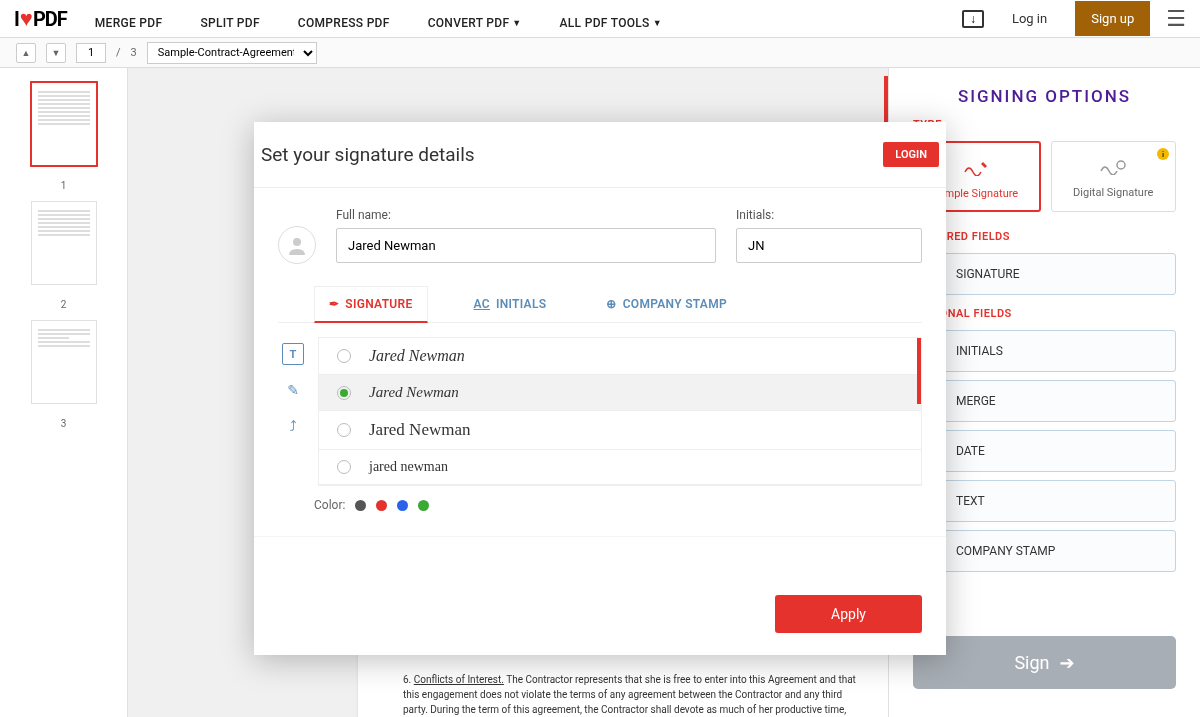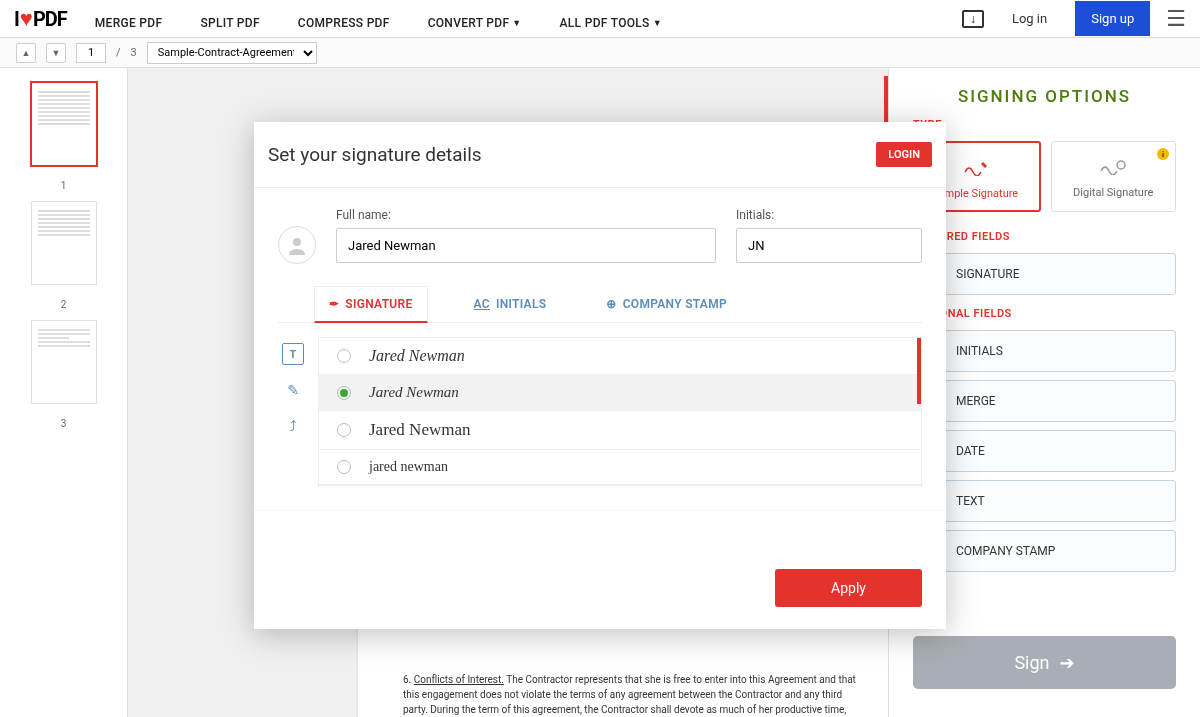--- a/index.html
+++ b/index.html
@@ -7,55 +7,55 @@
 .header { height:38px; background:#fff; border-bottom:1px solid #ddd; display:flex; align-items:center; padding:0 14px; justify-content:space-between; }
 .header-left { display:flex; align-items:center; gap:28px; }
 .logo { font-size:20px; font-weight:bold; letter-spacing:-1px; display:flex; align-items:center; }
 .logo .heart { color:#e5322d; font-size:22px; margin:0 1px; }
 .nav-items { display:flex; gap:38px; }
 .nav-item { font-size:12px; color:#222; font-weight:500; letter-spacing:0.3px; cursor:pointer; display:flex; align-items:center; gap:3px;margin-top:8px; }
 .header-right { display:flex; align-items:center; gap:16px; }
 .dl-icon { width:22px; height:18px; border:2px solid #333; border-radius:2px; position:relative; display:flex; align-items:center; justify-content:center; }
 .dl-icon::after { content:"↓"; font-size:12px; font-weight:bold; }
 .login-btn { font-size:13px; color:#333; cursor:pointer; padding:8px 12px; }
-.signup-btn { background:#1d4ed8; color:#fff; font-size:13px; padding:10px 16px; cursor:pointer; }
+.signup-btn { background:#a16207; color:#fff; font-size:13px; padding:10px 16px; cursor:pointer; }
 .hamburger { font-size:22px; cursor:pointer; color:#555; }
 .subheader { height:30px; background:#fafafa; border-bottom:1px solid #ddd; display:flex; align-items:center; padding:0 16px; gap:10px; font-size:11px; color:#666; }
 .sub-btn { width:20px; height:20px; border:1px solid #ccc; background:#fff; border-radius:2px; display:flex; align-items:center; justify-content:center; cursor:pointer; font-size:9px; }
 .page-input { width:30px; height:20px; border:1px solid #ccc; text-align:center; font-size:11px; }
 .template-select { height:22px; border:1px solid #ccc; font-size:11px; padding:0 6px; width:170px; background:#fff; }
 .main { display:flex; height:649px; }
 .thumbs { width:128px; background:#fff; border-right:1px solid #e0e0e0; padding:14px 0; display:flex; flex-direction:column; align-items:center; gap:10px; }
 .thumb { width:66px; height:84px; background:#fff; border:1px solid #e0e0e0; padding:8px 6px; cursor:pointer; }
 .thumb.active { border:1px solid #e5322d; box-shadow:0 0 0 1px #e5322d; }
 .thumb-lines { display:flex; flex-direction:column; gap:2px; }
 .tline { height:2px; background:#ddd; }
 .thumb-num { font-size:10px; color:#666; margin-top:4px; }
 .doc-area { flex:1; background:#f0f0f0; position:relative; overflow:hidden; }
 .doc-page { position:absolute; left:230px; top:78px; width:555px; background:#fff; height:800px; box-shadow:0 1px 3px rgba(0,0,0,0.1); padding:40px 45px; font-size:10px; color:#333; line-height:1.5; }
 .scroll-ind { position:absolute; right:0; top:8px; width:4px; height:160px; background:#e5322d; }
 .add-badge { position:absolute; right:-16px; top:84px; width:30px; height:30px; background:#e5322d; border-radius:50%; display:flex; align-items:center; justify-content:center; color:#fff; font-size:18px; cursor:pointer; }
 .add-count { position:absolute; top:-6px; left:-6px; width:16px; height:16px; background:#333; color:#fff; border-radius:50%; font-size:10px; display:flex; align-items:center; justify-content:center; }
 .sidebar { width:312px; background:#fff; border-left:1px solid #e0e0e0; padding:18px 24px; position:relative; }
-.sb-title { font-size:17px; font-weight:500; letter-spacing:2px; text-align:center; color:#4d7c0f; }
+.sb-title { font-size:17px; font-weight:500; letter-spacing:2px; text-align:center; color:#4c1d95; }
 .sb-label { font-size:11px; font-weight:600; letter-spacing:0.5px; color:#e5322d; margin:12px 0 10px; }
 .type-row { display:flex; gap:10px; margin-bottom:18px; }
 .type-card { flex:1; border:1px solid #ddd; border-radius:3px; padding:14px 8px 10px; text-align:center; cursor:pointer; position:relative; }
 .type-card.active { border:2px solid #e5322d; }
 .type-card .ico { height:22px; display:flex; align-items:center; justify-content:center; margin-bottom:8px; }
 .type-card .tc-label { font-size:11px; color:#666; }
 .type-card.active .tc-label { color:#e5322d; }
 .info-dot { position:absolute; top:6px; right:6px; width:12px; height:12px; background:#f5b800; border-radius:50%; font-size:8px; display:flex; align-items:center; justify-content:center; color:#333; font-weight:bold; }
 .field-item { border:1px solid #c1d4e3; border-radius:3px; padding:10px 12px; margin-bottom:8px; display:flex; align-items:center; gap:10px; font-size:12px; color:#333; cursor:pointer; background:#fafcfe; }
 .field-ico { width:20px; height:20px; background:#2a5f8f; border-radius:2px; display:flex; align-items:center; justify-content:center; color:#fff; font-size:10px; }
 .sign-btn-container { position:absolute; bottom:28px; left:24px; right:24px; }
 .sign-btn { width:100%; background:#a8aeb5; color:#fff; border:none; padding:16px; font-size:18px; border-radius:5px; cursor:pointer; display:flex; align-items:center; justify-content:center; gap:10px; }
 .modal-overlay { position:absolute; inset:38px 0 0 0; background:rgba(0,0,0,0.0); display:flex; align-items:flex-start; justify-content:center; }
 .modal { margin-top:84px; width:692px; background:#fff; box-shadow:0 5px 30px rgba(0,0,0,0.25); }
-.modal-header { padding:20px 14px; border-bottom:1px solid #eee; display:flex; justify-content:space-between; align-items:center; }
+.modal-header { padding:20px 7px; border-bottom:1px solid #eee; display:flex; justify-content:space-between; align-items:center; }
 .modal-title { font-size:19px; color:#333; }
 .login-badge { background:#e5322d; color:#fff; font-size:11px; padding:6px 12px; border-radius:2px; cursor:pointer; font-weight:600; }
 .modal-body { padding:20px 24px 12px; }
 .form-row { display:flex; gap:20px; align-items:flex-start; }
 .avatar { width:38px; height:38px; border:1px solid #ddd; border-radius:50%; display:flex; align-items:center; justify-content:center; color:#bbb; margin-top:18px; }
 .form-col { flex:1; }
 .form-col.sm { flex:0 0 186px; }
 .form-label { font-size:12px; color:#555; margin-bottom:6px; display:block; }
 .form-input { width:100%; border:1px solid #ccc; padding:9px 11px; font-size:13px; border-radius:2px; }
 .tabs-row { display:flex; margin-top:22px; border-bottom:1px solid #eee; padding-left:36px; gap:32px; }
@@ -292,18 +292,25 @@
           <div class="sig-option">
               <div class="radio"></div>
               <span class="sig-text f3">Jared Newman</span>
             </div>
           <div class="sig-option">
               <div class="radio"></div>
               <span class="sig-text f4">jared newman</span>
             </div>
         </div>
       </div>
+      <div class="color-row">
+        <span>Color:</span>
+        <span class="color-dot" style="background:#555"></span>
+        <span class="color-dot" style="background:#e5322d"></span>
+        <span class="color-dot" style="background:#2a63e8"></span>
+        <span class="color-dot" style="background:#3aaa35"></span>
+      </div>
     </div>
     <div class="modal-footer">
       <button class="apply-btn">Apply</button>
     </div>
   </div>
 </div>
 
 </body></html>

